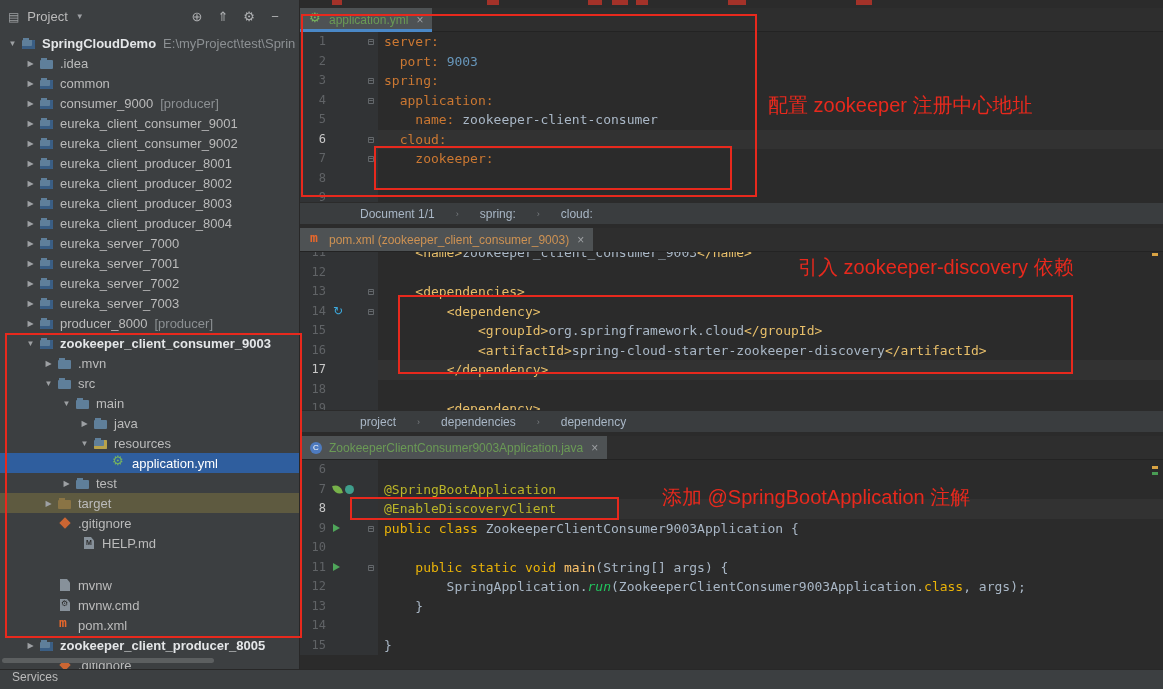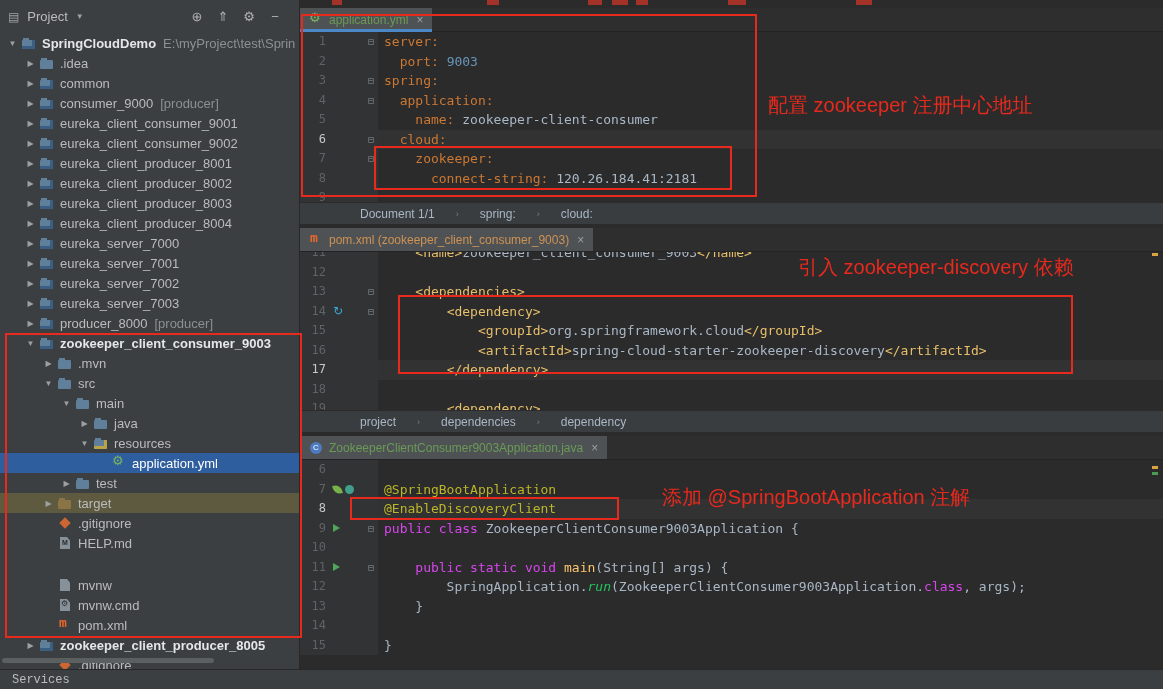--- a/index.html
+++ b/index.html
@@ -72,38 +72,38 @@
   .gicons { width:34px; flex:none; background:#313335; display:flex; align-items:center; gap:3px; padding-left:3px; }
   .fold { width:14px; flex:none; background:#313335; text-align:center; color:#767b7f; font-size:10px;
           font-family:"DejaVu Sans Mono","DejaVu Sans", monospace; }
   .ctext { padding-left:6px; }
   .tok-k  { color:#cc7832; }
   .tok-n  { color:#6897bb; }
   .tok-v  { color:#a9b7c6; }
   .tok-t  { color:#e8bf6a; }
   .tok-d  { color:#a9b7c6; }
   .tok-a  { color:#bbb529; }
-  .tok-kw { color:#d946ef; }
+  .tok-kw { color:#eab308; }
   .tok-mtd{ color:#ffc66d; }
   .tok-it { color:#22c55e; font-style:italic; }
   .gi { flex:none; }
   .gi-run { width:0; height:0; border-left:7px solid #4fa65a; border-top:4.5px solid transparent; border-bottom:4.5px solid transparent; }
   .gi-maven-sync { color:#3caadf; font-size:12px; line-height:12px; font-family:"DejaVu Sans", sans-serif; }
   .gi-spring-leaf { width:9px; height:9px; background:#77b24a; border-radius:0 80% 0 80%; transform:rotate(-12deg); }
   .gi-spring-bean { width:9px; height:9px; background:#3f9e8c; border-radius:50%; }
 
   .breadcrumbs { height:22px; flex:none; background:#3a3d3f; display:flex; align-items:center; gap:21px;
                  padding-left:60px; font-size:12px; color:#a9b7c6; border-top:1px solid #2b2b2b; }
   .bc-sep { color:#7a7e82; font-size:9px; }
   .bc-item { cursor:pointer; }
   .gap { height:4px; flex:none; background:#2b2b2b; }
 
   
   .statusbar { height:20px; flex:none; background:#3c3f41; border-top:1px solid #282828;
-               display:flex; align-items:center; padding:0 12px; font-size:12px; color:#bbbbbb;font-family:Liberation Mono, monospace; }
+               display:flex; padding:0 12px; font-size:12px; color:#bbbbbb; }
 
   
   .red-box { position:absolute; border:2px solid #e8291d; z-index:10; pointer-events:none; }
   #rb-editor1 { left:301px; top:14px;  width:456px; height:183px; }
   #rb-connect { left:374px; top:146px; width:358px; height:44px; }
   #rb-tree    { left:5px;   top:333px; width:297px; height:305px; }
   #rb-dep     { left:398px; top:295px; width:675px; height:79px; }
   #rb-enable  { left:350px; top:497px; width:269px; height:23px; }
   .red-note { position:absolute; color:#e8291d; font-size:20px; white-space:nowrap; z-index:11; pointer-events:none;
               font-family:"Liberation Sans", sans-serif; }
@@ -252,21 +252,21 @@
           <div class="tree-row excluded" style="padding-left: 40px;">
             <span class="arrow">▶</span>
             <span class="ticon folder-excluded"></span>
             <span class="tlabel">target</span>
           </div>
           <div class="tree-row" style="padding-left: 40px;">
             <span class="arrow"></span>
             <span class="ticon git"></span>
             <span class="tlabel">.gitignore</span>
           </div>
-          <div class="tree-row" style="padding-left: 40px;">
+          <div class="tree-row" style="padding-left: 40px; margin-left: 24px;">
             <span class="arrow"></span>
             <span class="ticon md"></span>
             <span class="tlabel">HELP.md</span>
           </div>
           <div class="tree-row" style="padding-left: 40px; margin-top: 22px;">
             <span class="arrow"></span>
             <span class="ticon sh"></span>
             <span class="tlabel">mvnw</span>
           </div>
           <div class="tree-row" style="padding-left: 40px;">
@@ -305,21 +305,21 @@
       </div>
       <div class="editor" id="ed1">
           <div class="code-inner">
             <div class="code-line"><span class="lnum">1</span><span class="gicons"></span><span class="fold">⊟</span><span class="ctext"><span class="tok-k">server:</span></span></div>
             <div class="code-line"><span class="lnum">2</span><span class="gicons"></span><span class="fold"></span><span class="ctext"><span class="tok-d">  </span><span class="tok-k">port:</span><span class="tok-d"> </span><span class="tok-n">9003</span></span></div>
             <div class="code-line"><span class="lnum">3</span><span class="gicons"></span><span class="fold">⊟</span><span class="ctext"><span class="tok-k">spring:</span></span></div>
             <div class="code-line"><span class="lnum">4</span><span class="gicons"></span><span class="fold">⊟</span><span class="ctext"><span class="tok-d">  </span><span class="tok-k">application:</span></span></div>
             <div class="code-line"><span class="lnum">5</span><span class="gicons"></span><span class="fold"></span><span class="ctext"><span class="tok-d">    </span><span class="tok-k">name:</span><span class="tok-d"> </span><span class="tok-v">zookeeper-client-consumer</span></span></div>
             <div class="code-line cur"><span class="lnum">6</span><span class="gicons"></span><span class="fold">⊟</span><span class="ctext"><span class="tok-d">  </span><span class="tok-k">cloud:</span></span></div>
             <div class="code-line"><span class="lnum">7</span><span class="gicons"></span><span class="fold">⊟</span><span class="ctext"><span class="tok-d">    </span><span class="tok-k">zookeeper:</span></span></div>
-            <div class="code-line"><span class="lnum">8</span><span class="gicons"></span><span class="fold"></span><span class="ctext"><span class="tok-d">      </span><span class="tok-k">connect-string:</span><span class="tok-d"> </span><span class="tok-v">120.26.184.41:2181</span></span></div>
+            <div class="code-line"><span class="lnum">8</span><span class="gicons"></span><span class="fold"></span></div>
             <div class="code-line"><span class="lnum">9</span><span class="gicons"></span><span class="fold"></span><span class="ctext"></span></div>
           </div>
         </div>
       <div class="breadcrumbs">
           <span class="bc-item">Document 1/1</span>
           <span class="bc-sep">›</span>
           <span class="bc-item">spring:</span>
           <span class="bc-sep">›</span>
           <span class="bc-item">cloud:</span>
         </div>

